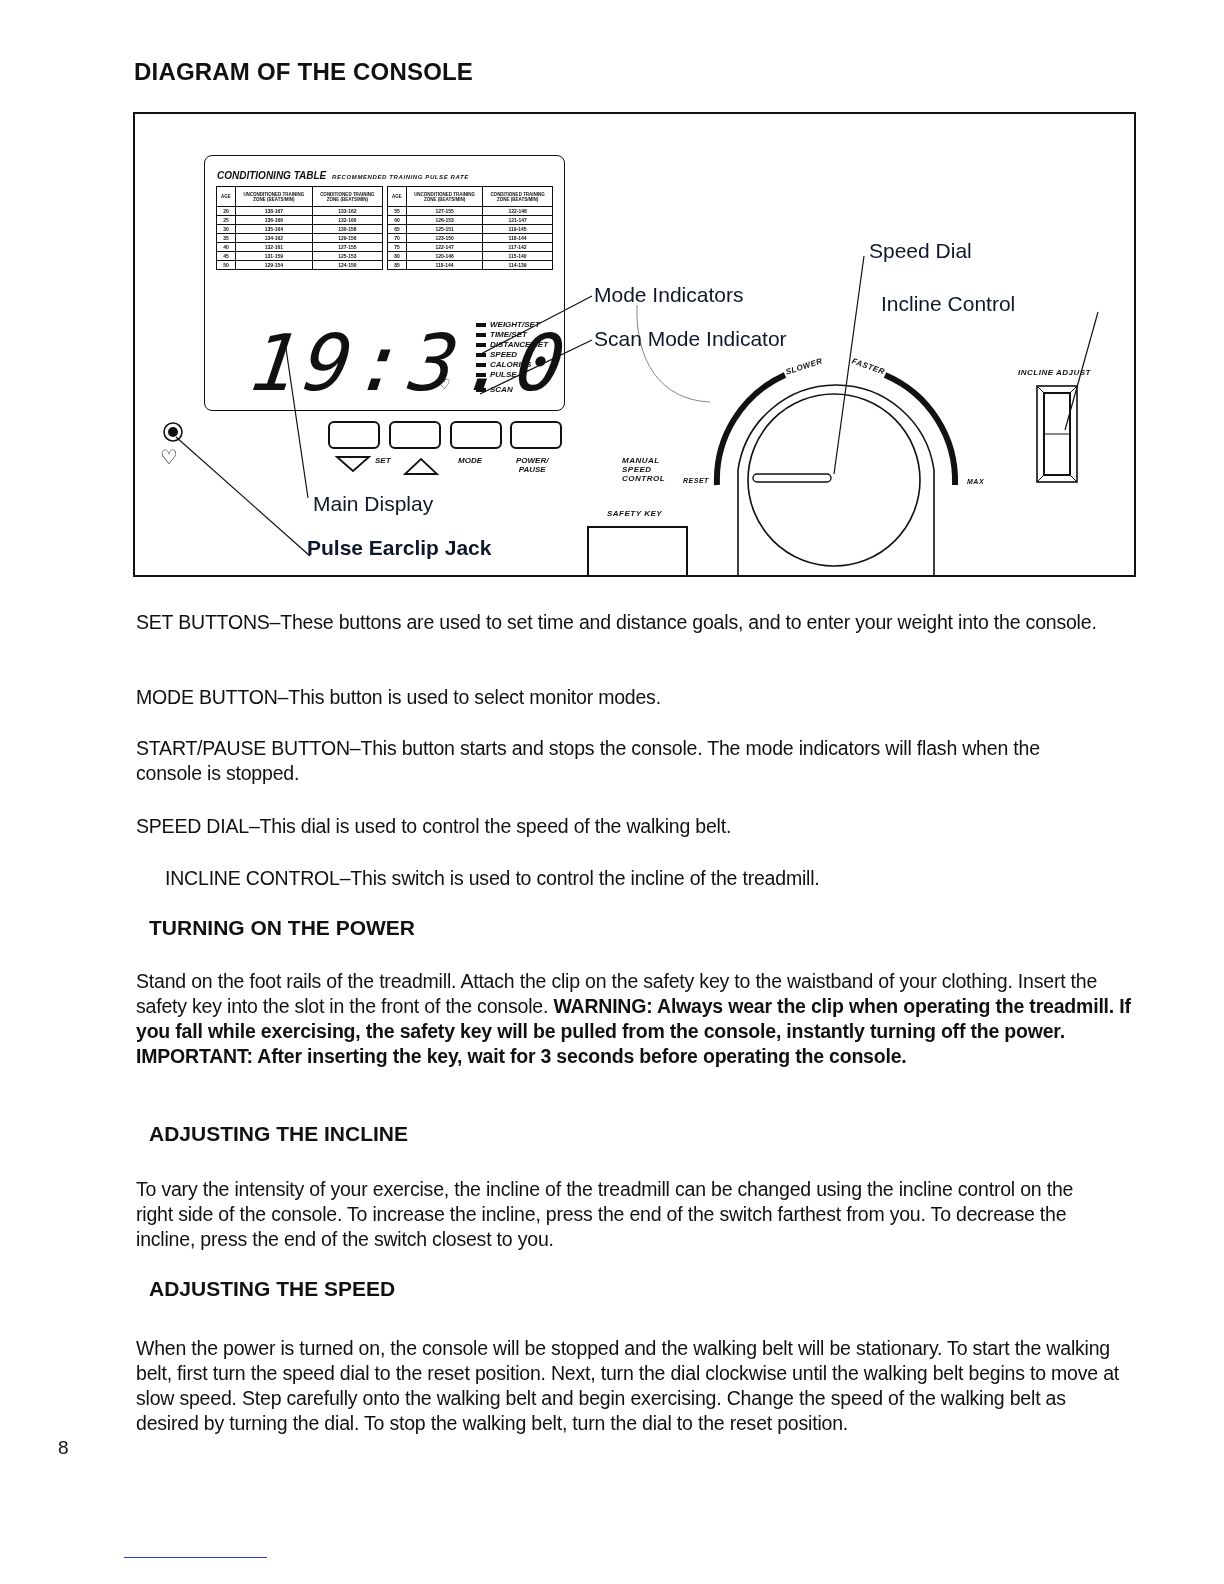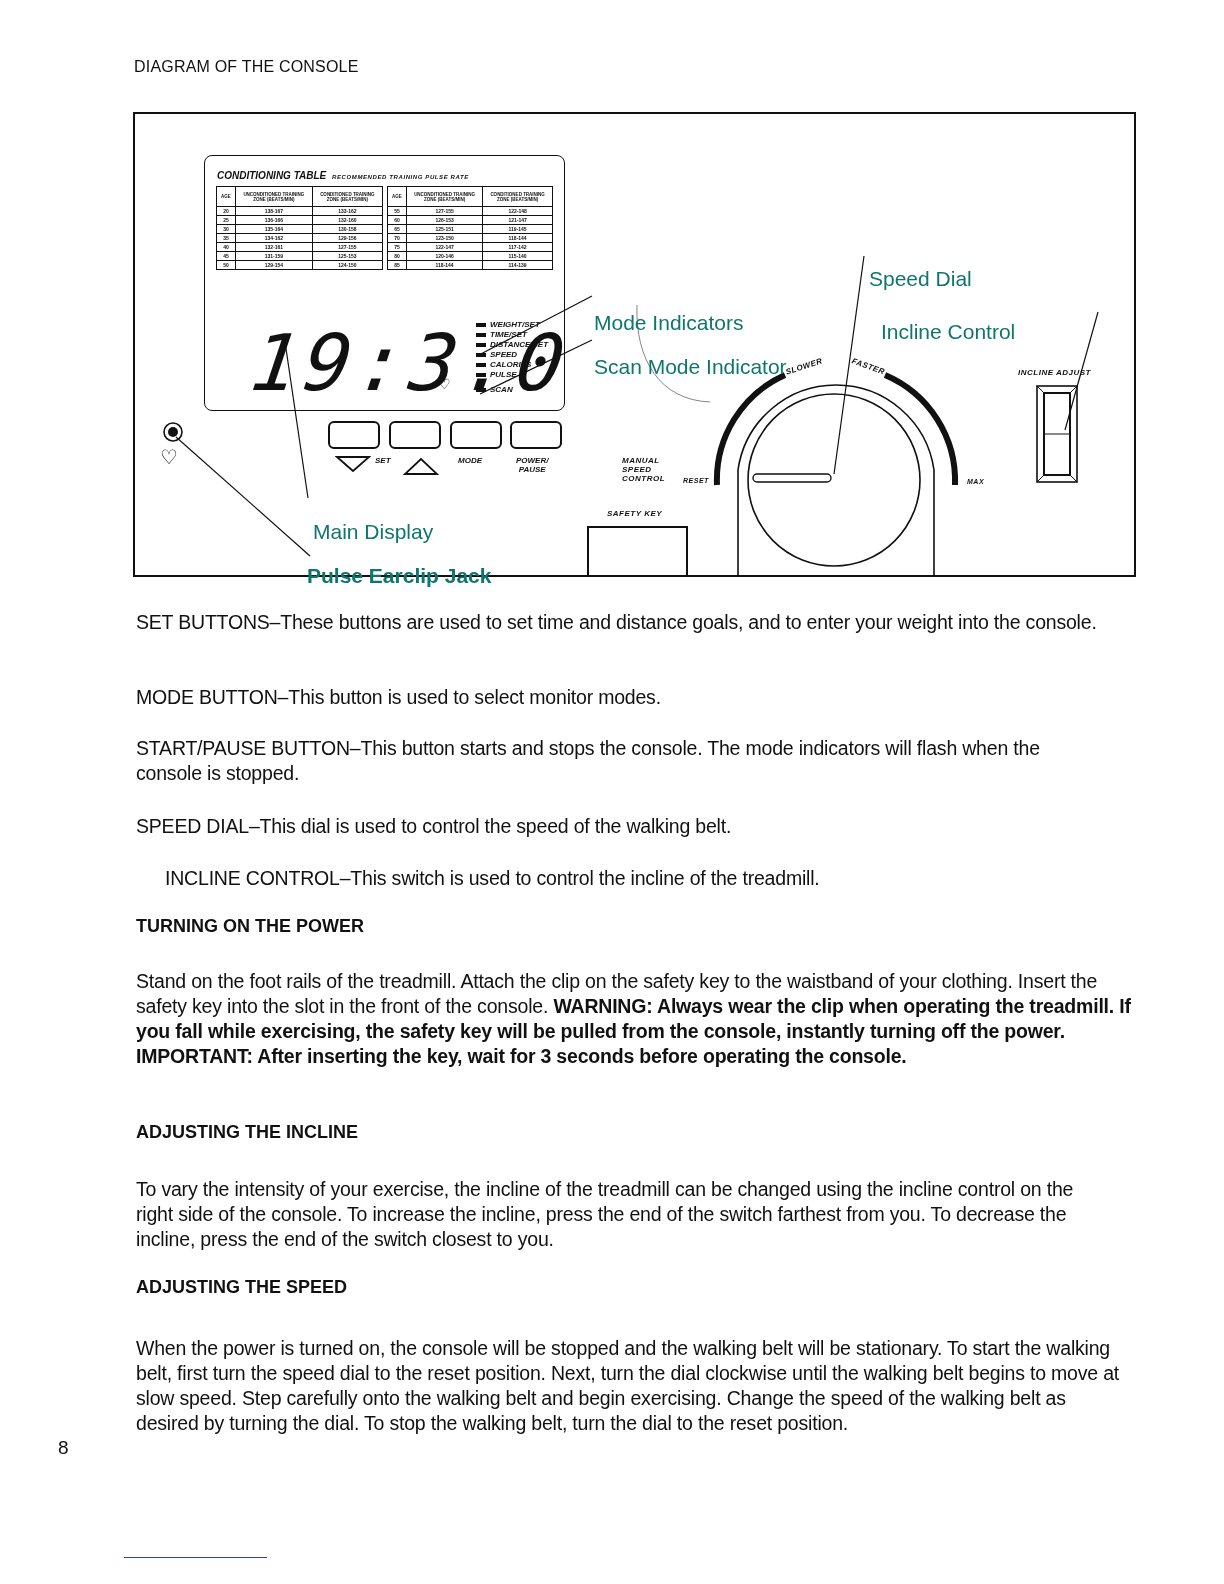--- a/index.html
+++ b/index.html
@@ -1,37 +1,37 @@
 <!DOCTYPE html>
 <html><head>
 <meta charset="utf-8">
 <style>
   html, body { margin: 0; padding: 0; background: #ffffff; }
   body { width: 1224px; height: 1584px; position: relative; overflow: hidden;
          font-family: "Liberation Sans", sans-serif; color: #111; }
   .abs { position: absolute; }
-  .h-title { left: 134px; top: 58px; font-size: 16px; font-weight: normal; letter-spacing: 0.2px; }
+  .h-title { left: 134px; top: 58px; font-size: 24px; font-weight: bold; letter-spacing: 0.2px; }
   .diagram { left: 133px; top: 112px; width: 1003px; height: 465px; border: 2px solid #111; box-sizing: border-box; }
   .panel { left: 204px; top: 155px; width: 361px; height: 256px; border: 1.5px solid #111; border-radius: 8px; box-sizing: border-box; }
   .ct-title { left: 217px; top: 170px; font-size: 10px; font-weight: bold; font-style: italic; white-space: nowrap; }
   .ct-title .sub { font-size: 6px; letter-spacing: 0.6px; margin-left: 3px; }
   table.ct { position: absolute; border-collapse: collapse; font-size: 5px; font-weight: bold; text-align: center; }
   table.ct td, table.ct th { border: 1px solid #111; padding: 0 1px; line-height: 8px; height: 8px; }
   table.ct th { font-size: 4.5px; line-height: 5px; height: 19px; }
   .seg { font-family: "DejaVu Sans Mono", monospace; font-style: italic; }
   .lcd { left: 252px; top: 318px; font-size: 78px; font-weight: normal; transform: skewX(-8deg); letter-spacing: 6px; color: #111; }
   .ind-list { left: 476px; top: 320px; font-size: 8px; font-weight: bold; font-style: italic; line-height: 10px; }
   .ind-row { display: flex; align-items: center; gap: 4px; }
   .ind-bar { width: 10px; height: 4px; background: #111; display: inline-block; }
   .btn { width: 52px; height: 28px; border: 2px solid #111; border-radius: 6px; box-sizing: border-box; background: #fff; }
   .btn-label { font-size: 8px; font-weight: bold; font-style: italic; text-align: center; line-height: 9px; }
-  .callout { font-size: 21px; white-space: nowrap; color: #0f766e; margin-top: 28px; }
+  .callout { font-size: 21px; white-space: nowrap; color: #0f172a; }
   .small-label { font-size: 8px; font-weight: bold; font-style: italic; letter-spacing: 0.5px; white-space: nowrap; }
   .body-text { left: 136px; width: 1000px; font-size: 19.5px; line-height: 25px; letter-spacing: -0.2px; }
-  .sec-h { left: 136px; font-size: 18px; font-weight: bold; }
+  .sec-h { left: 149px; font-size: 21px; font-weight: bold; }
   .page-num { left: 58px; top: 1437px; font-size: 19px; }
   .footer-line { left: 124px; top: 1557px; width: 143px; height: 1px; background: #2b3dbd; }
   svg.lines { position: absolute; left: 0; top: 0; pointer-events: none; }
 </style>
 </head>
 <body>
 
 <div class="abs h-title">DIAGRAM OF THE CONSOLE</div>
 
 <div class="abs diagram"></div>

